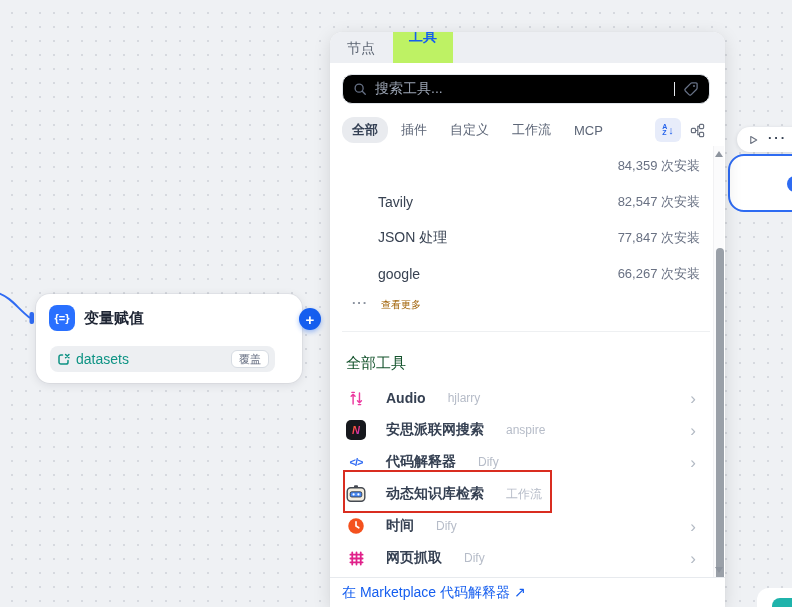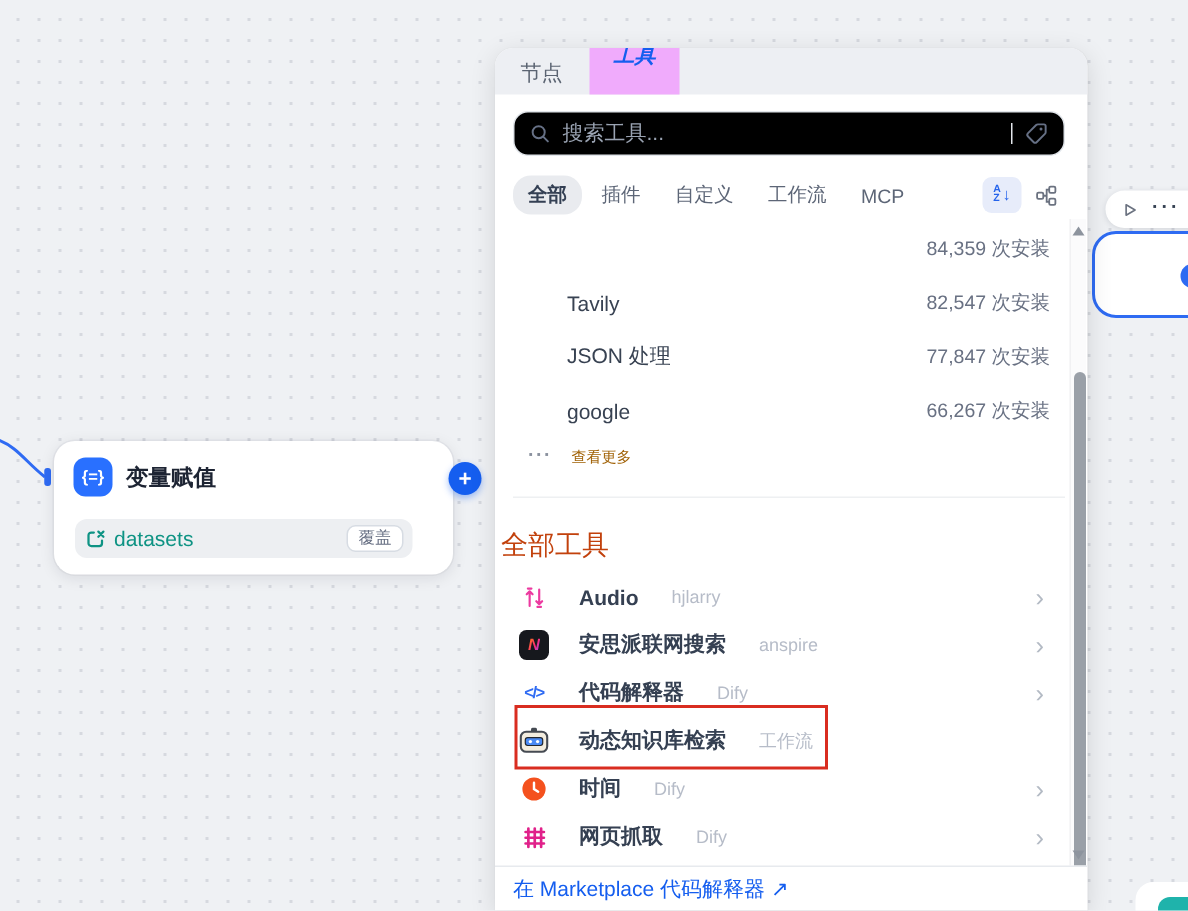--- a/index.html
+++ b/index.html
@@ -36,22 +36,22 @@
   .sel-node{position:absolute;left:728px;top:154px;width:80px;height:58px;background:#fff;
     border:2px solid #2e6bf2;border-radius:16px;box-sizing:border-box;}
   .sel-handle{position:absolute;left:787px;top:176px;width:16px;height:16px;border-radius:50%;background:#2e6bf2;}
   .br-node{position:absolute;left:757px;top:588px;width:46px;height:30px;background:#fff;border-radius:12px;}
   .br-node .ticon{position:absolute;left:15px;top:10px;width:30px;height:20px;border-radius:8px;background:#1fb3ab;}
   
   .panel{position:absolute;left:330px;top:32px;width:395px;height:575px;background:#fff;
     border-radius:12px 12px 0 0;box-shadow:0 0 1px rgba(0,0,0,.08),0 4px 18px rgba(0,0,0,.12);overflow:hidden;}
   .p-header{height:31px;background:#edeff3;display:flex;align-items:flex-end;padding-left:13px;text-align:center;}
   .tab{font-size:14px;color:#5b6472;font-weight:500;padding:0 4px;margin-right:14px;line-height:29px;}
-  .tab.active{background:#f0abfc;color:#155eef;font-weight:700;border-radius:8px 8px 0 0;
-    padding:13px 16px;margin:0;line-height:27px;font-style:italic;}
+  .tab.active{background:#bef264;color:#155eef;font-weight:700;border-radius:8px 8px 0 0;
+    padding:13px 16px;margin:0;line-height:27px;}
   .search-wrap{margin:11px 15px 0 12px;}
   .search-box{height:30px;border:1px solid #e1e5ea;border-radius:10px;background:#000000;
     display:flex;align-items:center;gap:8px;padding:0 10px;box-sizing:border-box;}
   .search-ph{font-size:14px;color:#9aa3b2;flex:1;}
   .vdiv{width:1px;height:14px;background:#e4e7ec;}
   .filters{margin:12px 15px 0 12px;display:flex;align-items:center;gap:3px;height:28px;}
   .chip{font-size:13px;color:#5d6677;font-weight:500;padding:4px 10px;border-radius:12px;}
   .chip.active{background:#e9ebef;color:#344054;font-weight:700;}
   .f-spacer{flex:1;}
   .icon-btn{width:26px;height:24px;border-radius:6px;display:flex;align-items:center;justify-content:center;}
@@ -61,21 +61,21 @@
   .az-arrow{font-size:11px;font-weight:700;margin-left:1px;line-height:1;}
   
   .list{margin-top:4px;position:relative;}
   .trow{height:36px;display:flex;align-items:center;padding:0 25px 0 48px;}
   .trow .nm{font-size:14px;color:#384252;}
   .trow .cnt{margin-left:auto;font-size:13px;color:#697183;}
   .view-more{height:26px;display:flex;align-items:center;padding-left:22px;gap:13px;}
   .vm-dots{font-size:13px;font-weight:700;color:#8a919e;letter-spacing:1px;line-height:1;margin-top:-5px;}
   .vm-label{font-size:10px;color:#a16207;}
   .hr{height:1px;background:#eef0f2;margin:13px 15px 0 12px;}
-  .section{margin:22px 0 0 4px;font-size:18px;color:#c2410c;height:18px;line-height:18px;}
+  .section{margin:22px 0 0 16px;font-size:15px;color:#14532d;height:18px;line-height:18px;}
   .tools{margin-top:10px;}
   .prow{height:32px;display:flex;align-items:center;gap:20px;padding:0 29px 0 16px;}
   .prow .pic{width:20px;height:20px;display:flex;align-items:center;justify-content:center;flex:none;}
   .prow .nm{font-size:14px;font-weight:700;color:#354052;white-space:nowrap;}
   .prow .tg{font-size:12px;color:#b6bcc8;margin-left:2px;white-space:nowrap;}
   .prow .chev{margin-left:auto;font-size:17px;color:#b3bac4;line-height:1;font-weight:400;}
   .code-glyph{font-size:11px;font-weight:800;color:#2f6bf3;letter-spacing:-1px;}
   .ansp{width:20px;height:20px;border-radius:5px;background:#16181d;display:flex;align-items:center;justify-content:center;}
   .ansp span{font-size:11px;font-weight:800;font-style:italic;
     background:linear-gradient(120deg,#ff8a00,#ff2d78 55%,#7c4dff);

